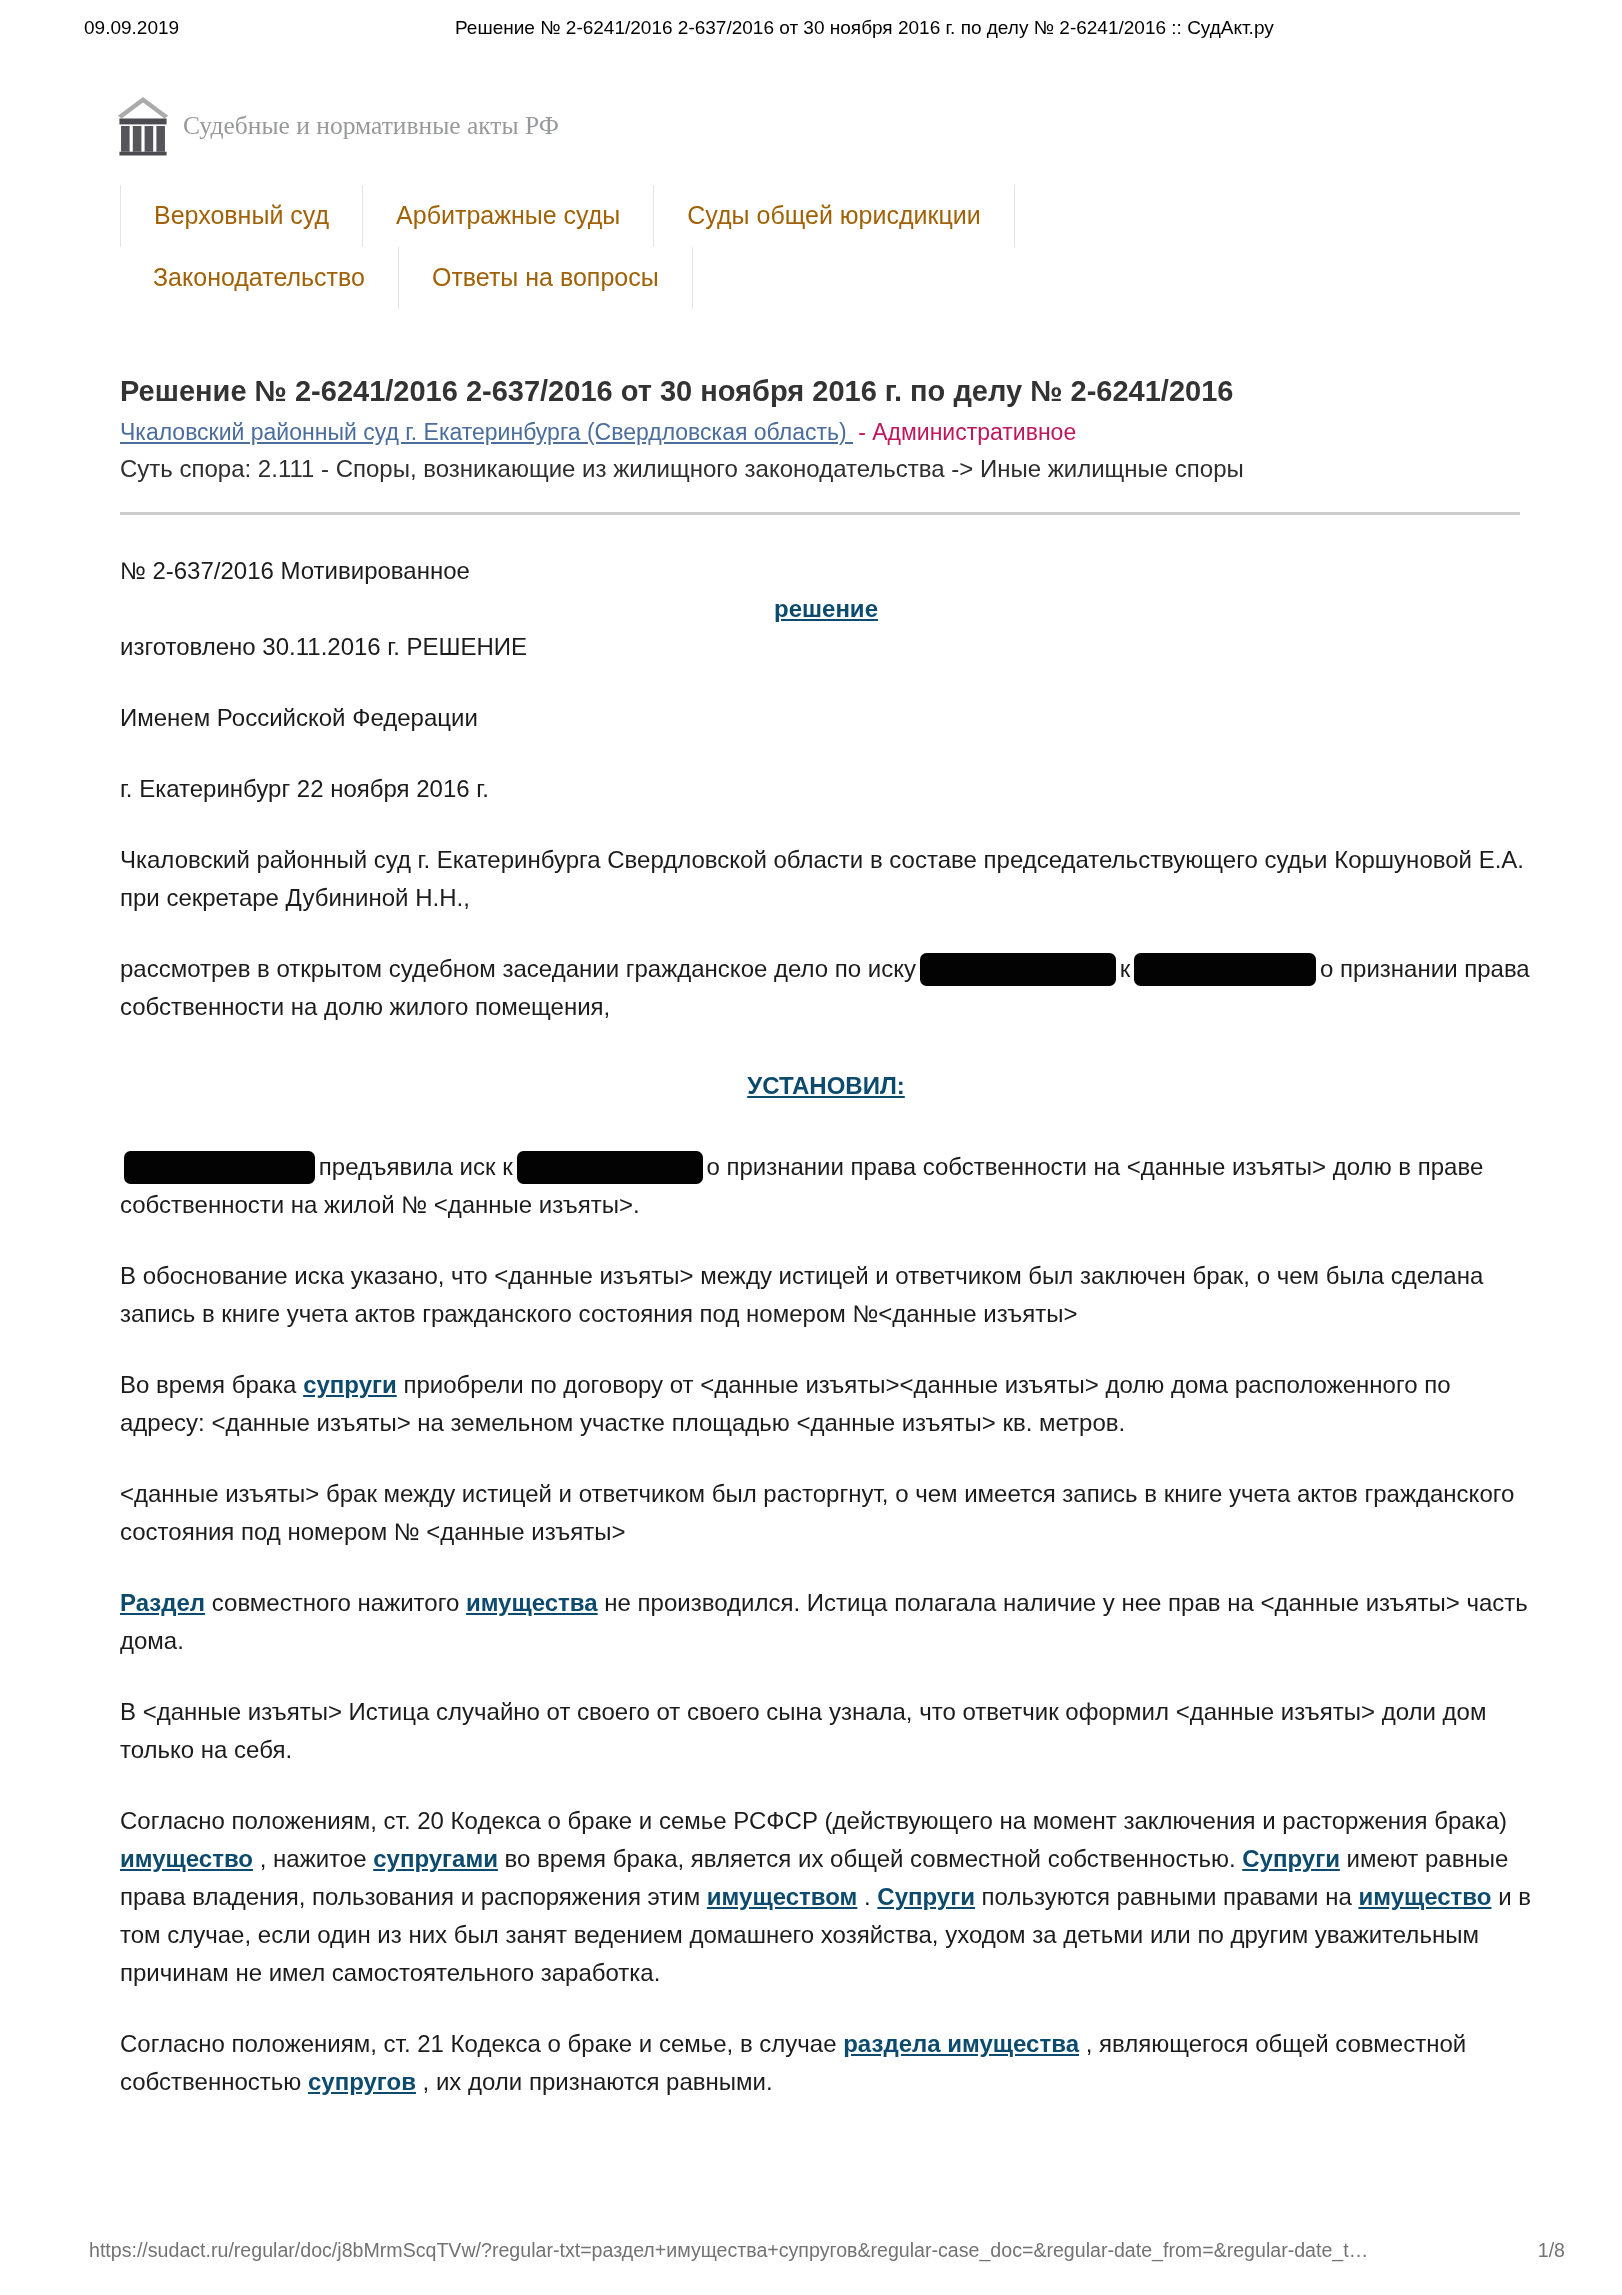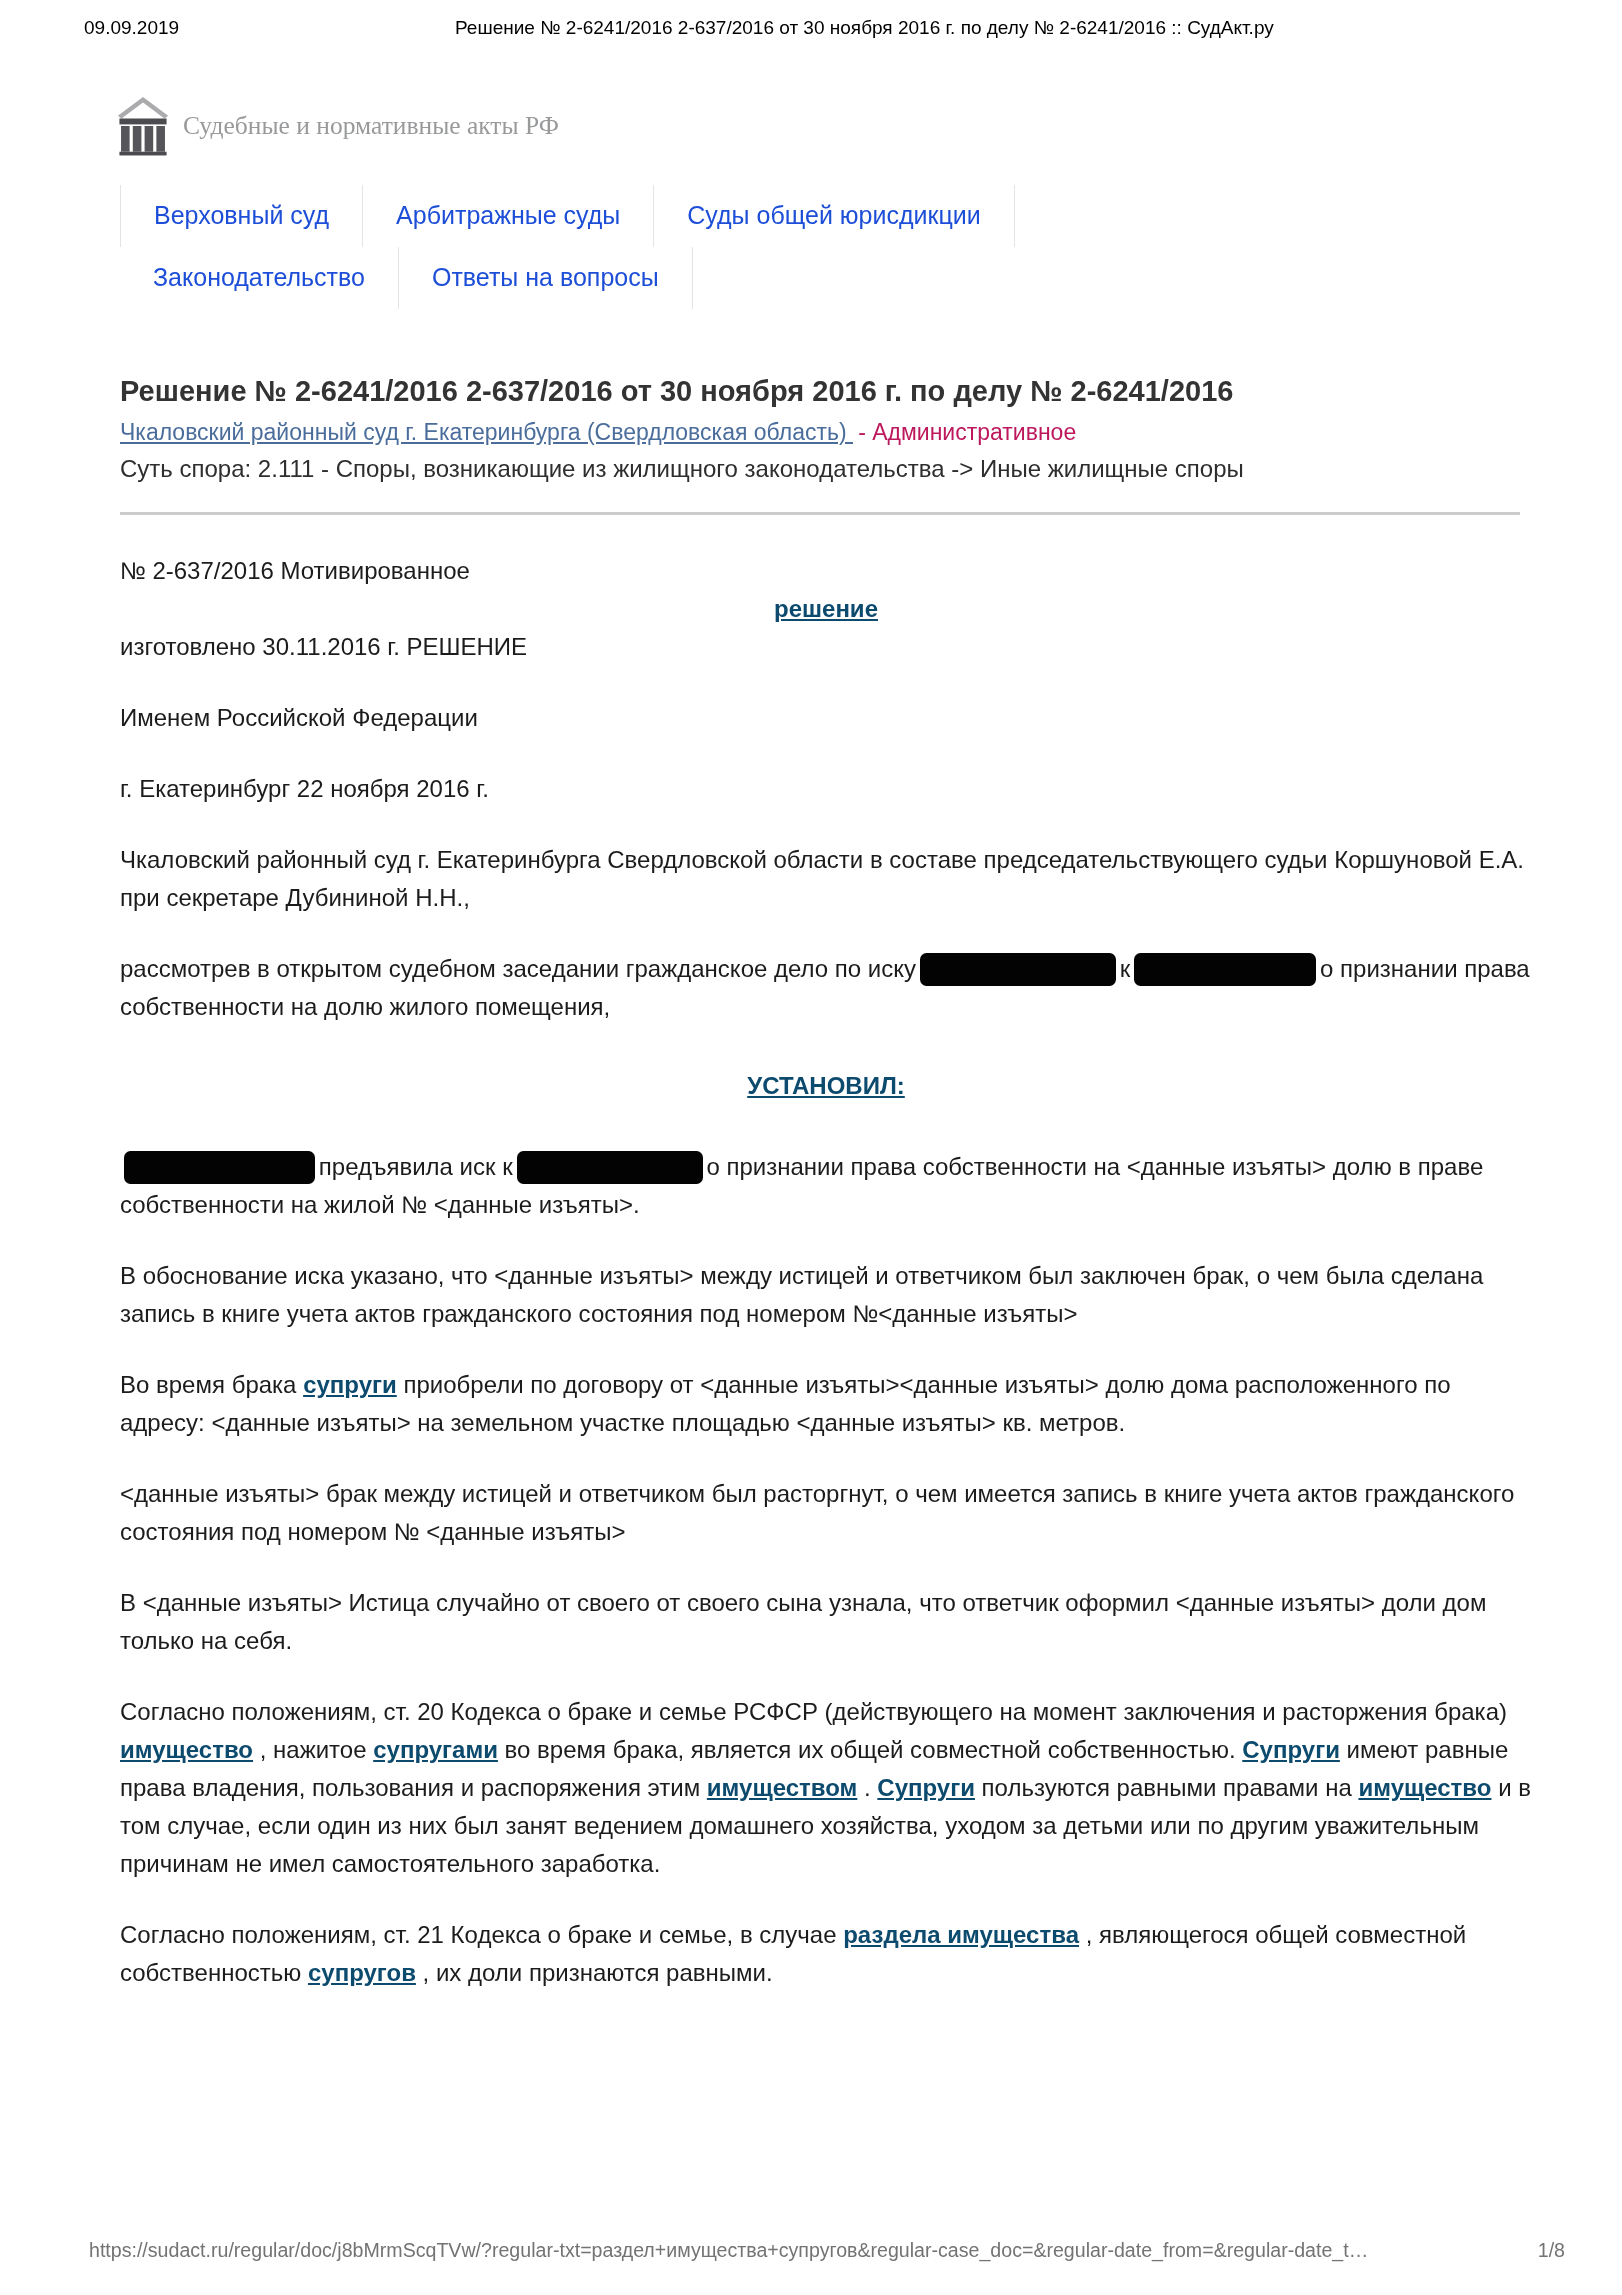--- a/index.html
+++ b/index.html
@@ -43,21 +43,21 @@
     font-size: 25.5px;
     color: #98999b;
   }
 
   
   nav { margin: 29px 0 0 105px; }
   .nav-row { display: flex; }
   .nav-item {
     padding: 16.4px 33px;
     font-size: 25px;
-    color: #1d4ed8;
+    color: #a16207;
     white-space: nowrap;
     cursor: pointer;
   }
   .nav-row1 .nav-item { border-left: 1.3px solid #e4e4e4; }
   .nav-row1 .nav-item:last-child { border-right: 1.3px solid #e4e4e4; }
   .nav-row2 .nav-item + .nav-item { border-left: 1.3px solid #e4e4e4; }
   .nav-row2 .nav-item:last-child { border-right: 1.3px solid #e4e4e4; }
 
   
   .content { margin: 0 105px; }
@@ -151,20 +151,21 @@
         <p>изготовлено 30.11.2016 г. РЕШЕНИЕ</p>
         <p>Именем Российской Федерации</p>
         <p>г. Екатеринбург 22 ноября 2016 г.</p>
         <p>Чкаловский районный суд г. Екатеринбурга Свердловской области в составе председательствующего судьи Коршуновой Е.А. при секретаре Дубининой Н.Н.,</p>
         <p>рассмотрев в открытом судебном заседании гражданское дело по иску<span class="redact" style="width: 196px;"></span>к<span class="redact" style="width: 182px;"></span>о признании права собственности на долю жилого помещения,</p>
         <p class="center heading"><b>УСТАНОВИЛ:</b></p>
         <p><span class="redact" style="width: 191px;"></span>предъявила иск к<span class="redact" style="width: 186px;"></span>о признании права собственности на &lt;данные изъяты&gt; долю в праве собственности на жилой № &lt;данные изъяты&gt;.</p>
         <p>В обоснование иска указано, что &lt;данные изъяты&gt; между истицей и ответчиком был заключен брак, о чем была сделана запись в книге учета актов гражданского состояния под номером №&lt;данные изъяты&gt;</p>
         <p>Во время брака <b>супруги</b> приобрели по договору от &lt;данные изъяты&gt;&lt;данные изъяты&gt; долю дома расположенного по адресу: &lt;данные изъяты&gt; на земельном участке площадью &lt;данные изъяты&gt; кв. метров.</p>
         <p>&lt;данные изъяты&gt; брак между истицей и ответчиком был расторгнут, о чем имеется запись в книге учета актов гражданского состояния под номером № &lt;данные изъяты&gt;</p>
+        <p><b>Раздел</b> совместного нажитого <b>имущества</b> не производился. Истица полагала наличие у нее прав на &lt;данные изъяты&gt; часть дома.</p>
         <p>В &lt;данные изъяты&gt; Истица случайно от своего от своего сына узнала, что ответчик оформил &lt;данные изъяты&gt; доли дом только на себя.</p>
         <p>Согласно положениям, ст. 20 Кодекса о браке и семье РСФСР (действующего на момент заключения и расторжения брака) <b>имущество</b> , нажитое <b>супругами</b> во время брака, является их общей совместной собственностью. <b>Супруги</b> имеют равные права владения, пользования и распоряжения этим <b>имуществом</b> . <b>Супруги</b> пользуются равными правами на <b>имущество</b> и в том случае, если один из них был занят ведением домашнего хозяйства, уходом за детьми или по другим уважительным причинам не имел самостоятельного заработка.</p>
         <p>Согласно положениям, ст. 21 Кодекса о браке и семье, в случае <b>раздела имущества</b> , являющегося общей совместной собственностью <b>супругов</b> , их доли признаются равными.</p>
       </div>
   </main>
 
   <div class="print-footer">
     <span class="print-url">https://sudact.ru/regular/doc/j8bMrmScqTVw/?regular-txt=раздел+имущества+супругов&amp;regular-case_doc=&amp;regular-date_from=&amp;regular-date_t…</span>
     <span class="page-number">1/8</span>
   </div>

